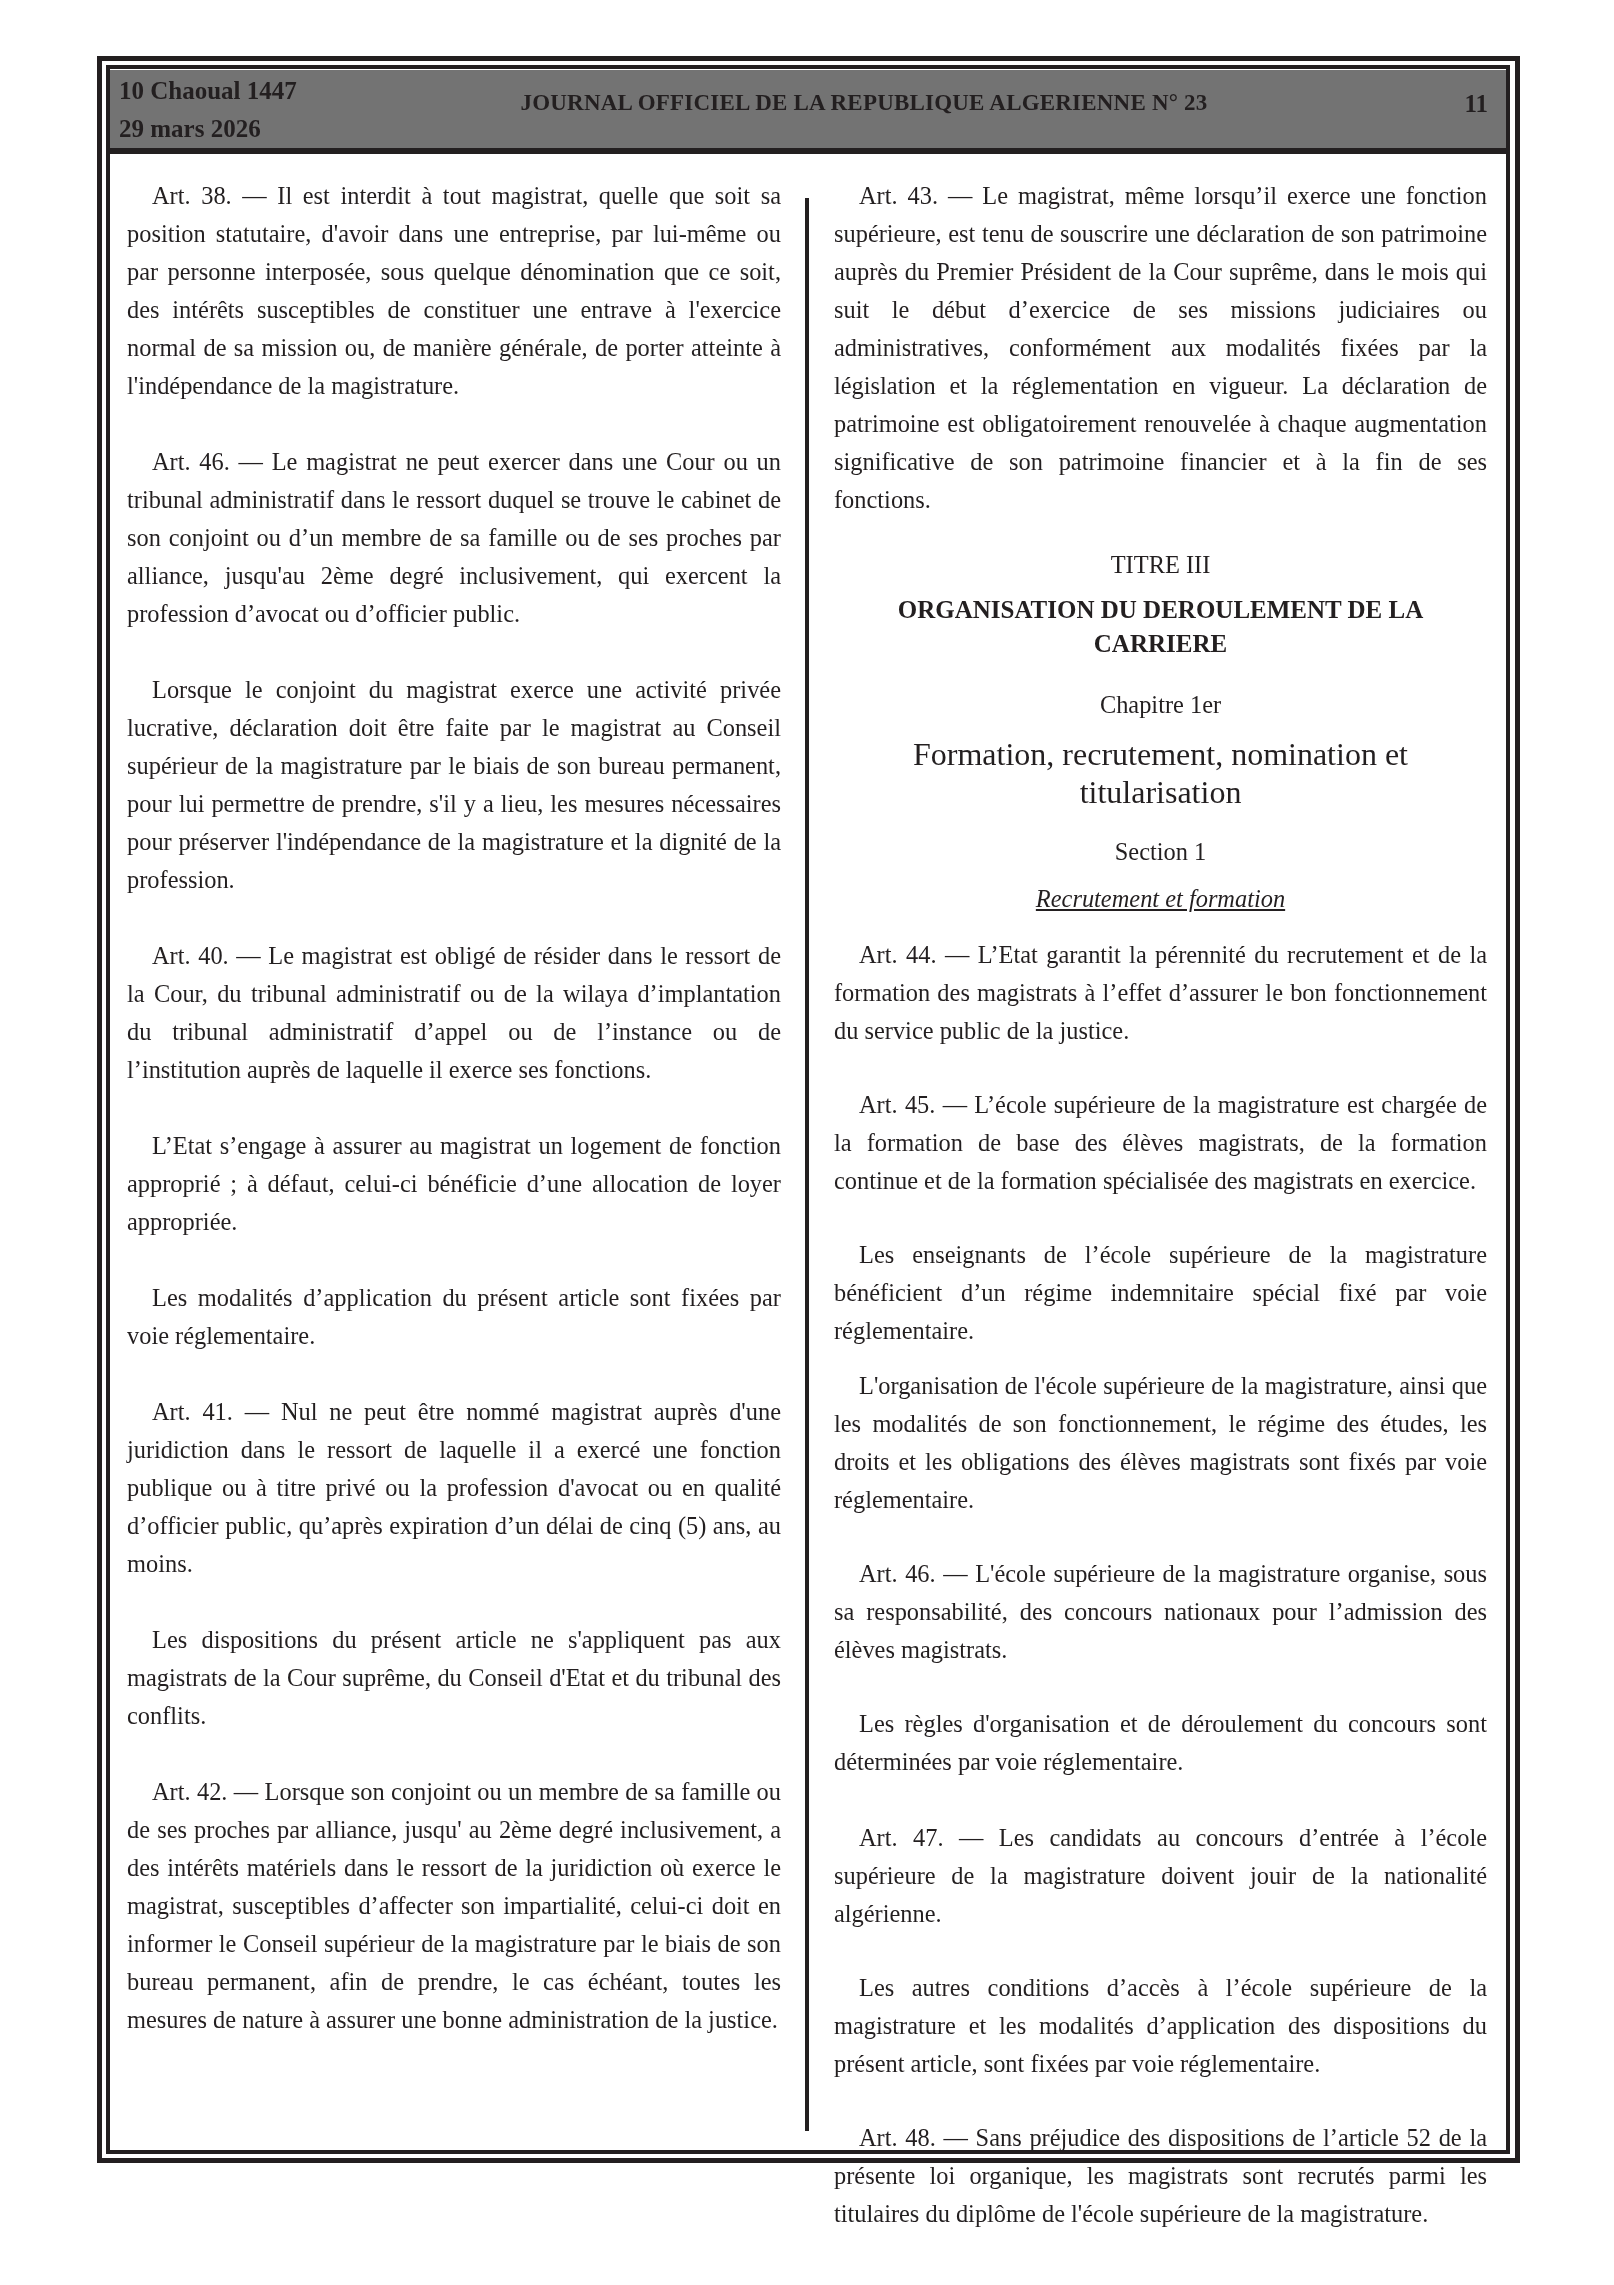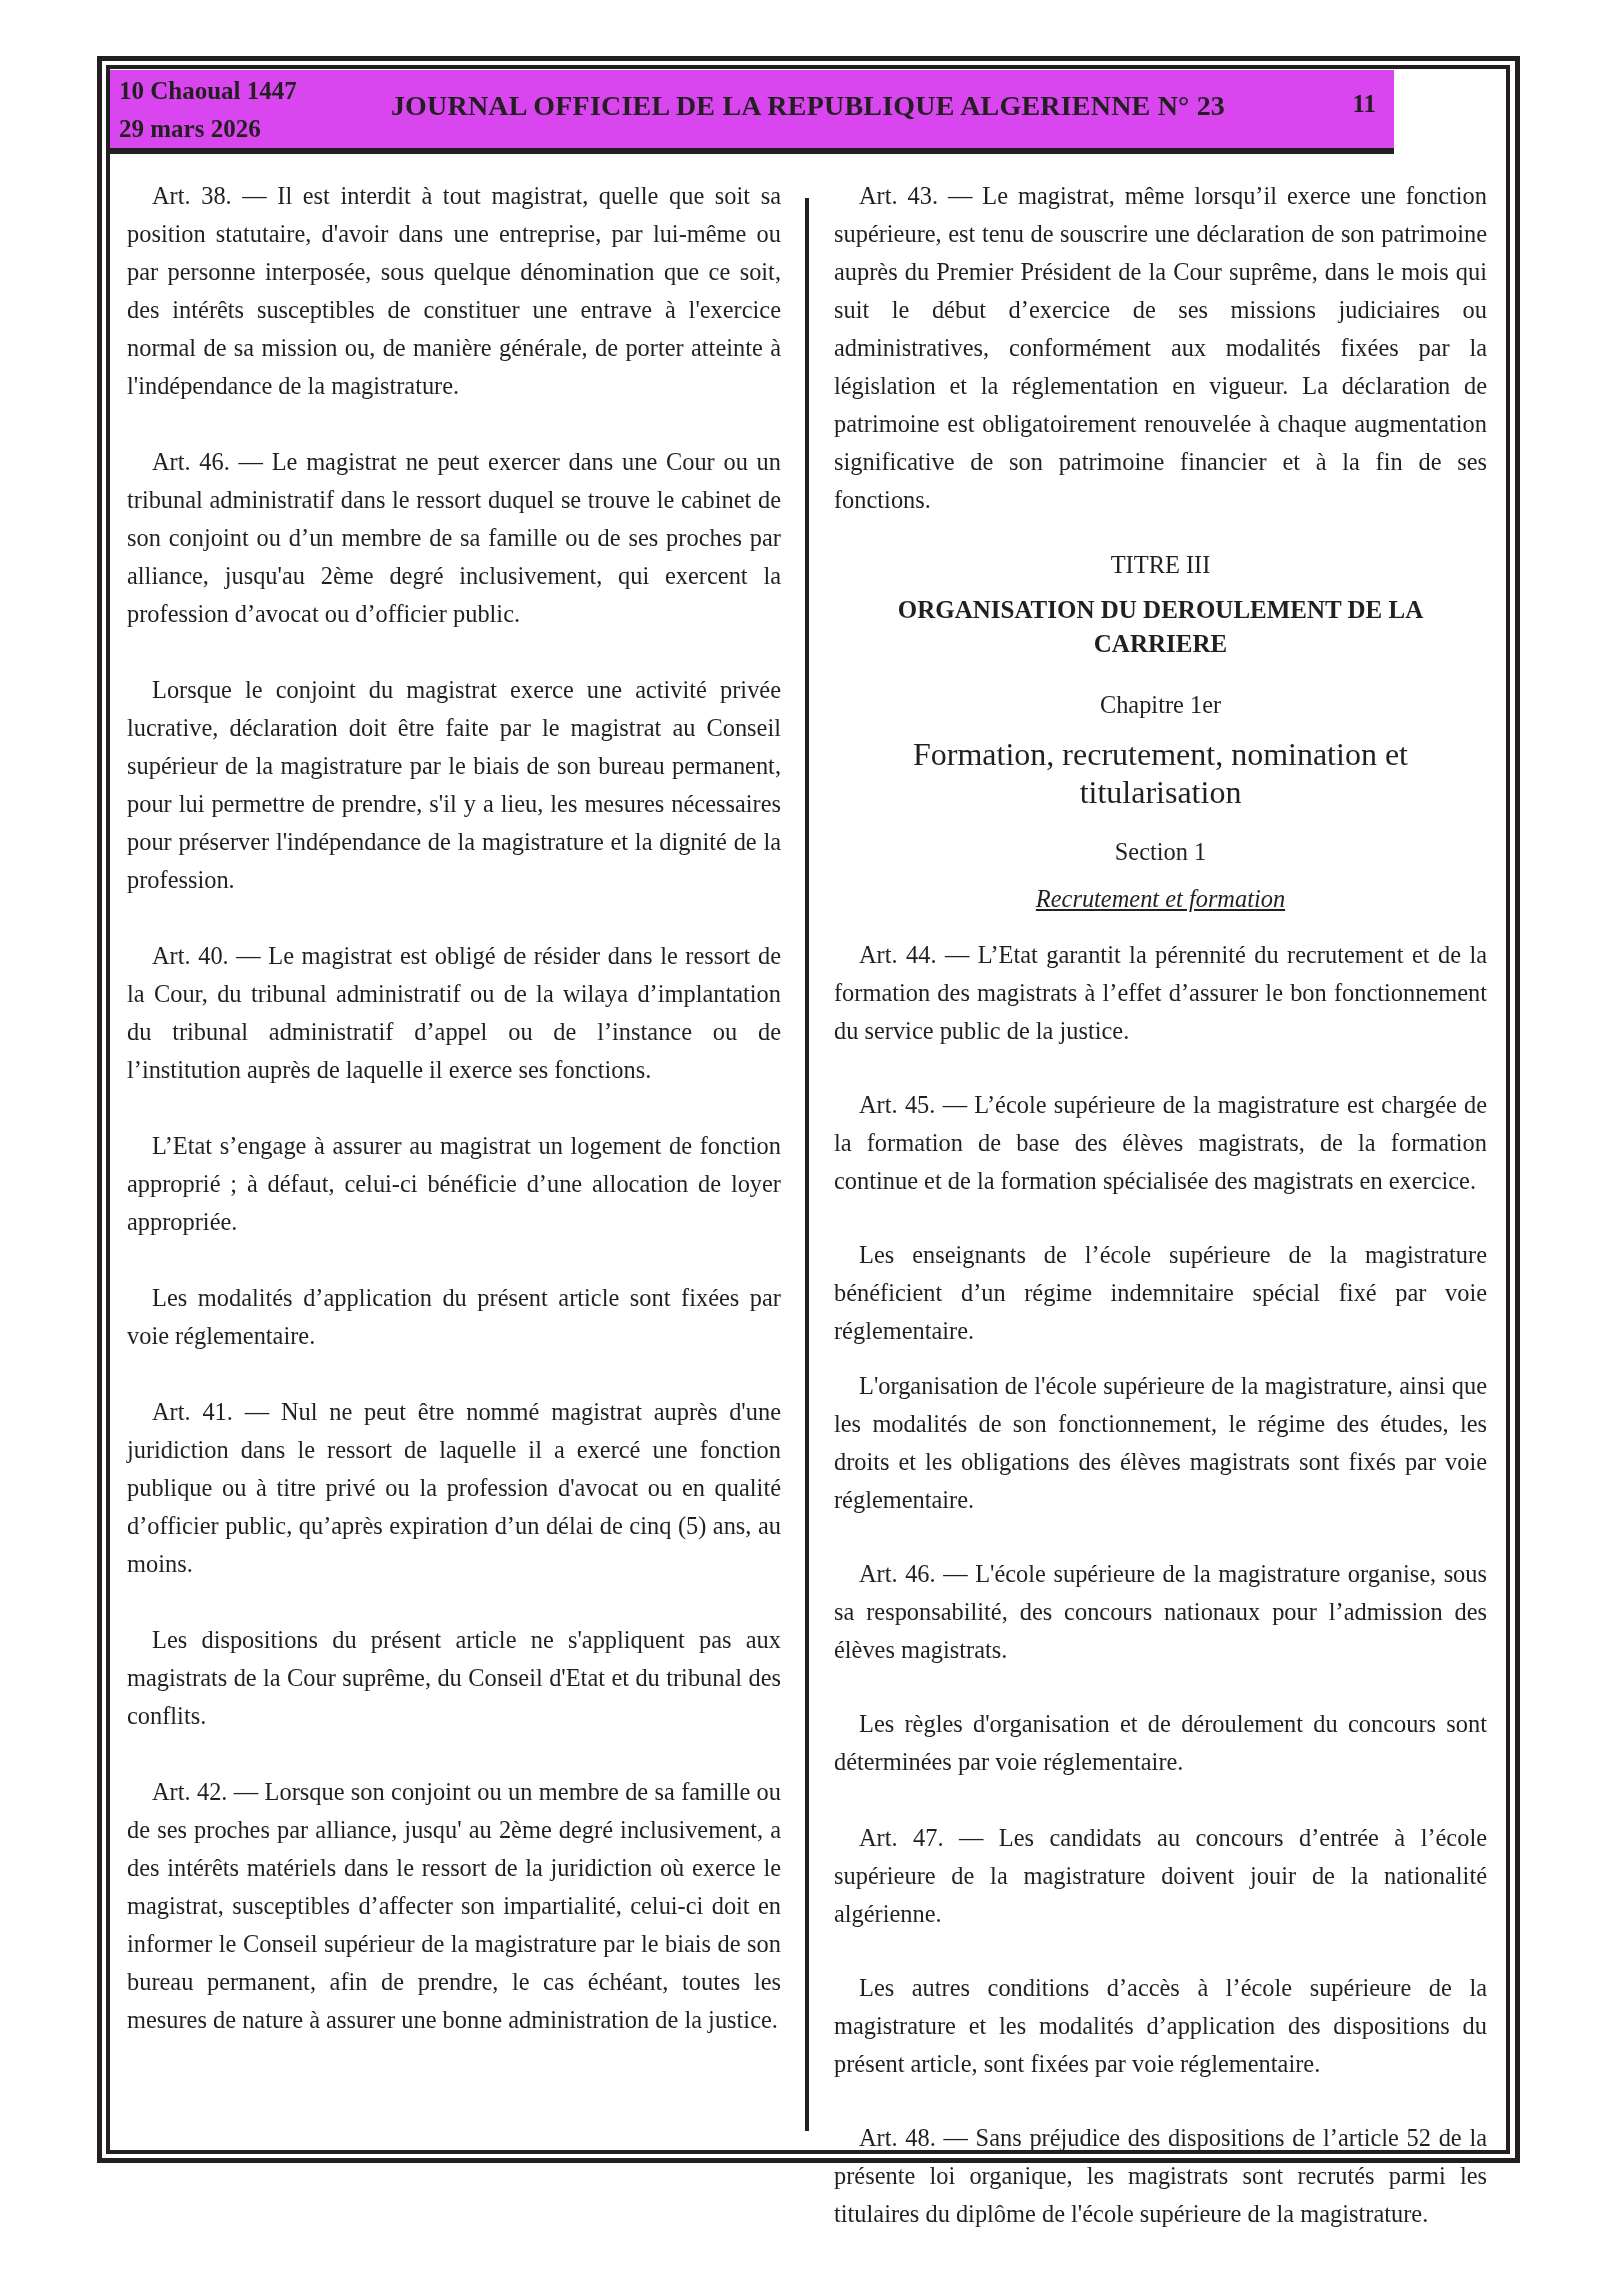--- a/index.html
+++ b/index.html
@@ -2,26 +2,26 @@
 <html style="font-size:14.5px"><head>
 <meta charset="utf-8">
 <style>
   html, body { margin: 0; padding: 0; background: #ffffff; }
   body { width: 1615px; height: 2285px; position: relative; overflow: hidden;
          font-family: "Liberation Serif", "DejaVu Serif", serif; color: #231f20; }
   .outer { position: absolute; left: 97px; top: 56px; width: 1413px; height: 2097px;
            border: 5.4px solid #231f20; }
   .inner { position: absolute; left: 106px; top: 65px; width: 1396px; height: 2081px;
            border: 4.5px solid #231f20; }
-  .header { position: absolute; left: 110px; top: 70px; width: 1284px; height: 78px;
-            background: #d946ef; border-bottom: 6.3px solid #231f20; }
+  .header { position: absolute; left: 110px; top: 70px; width: 1396px; height: 78px;
+            background: #737373; border-bottom: 6.3px solid #231f20; }
   .hdr-date { position: absolute; left: 9px; top: 1.8px; font-weight: bold; font-size: 25px;
               line-height: 38px; }
   .hdr-title { position: absolute; left: 0; width: 100%; top: 20px; text-align: center;
-               font-weight: bold; font-size: 28px; letter-spacing: 0.2px; }
+               font-weight: bold; font-size: 23px; letter-spacing: 0.2px; }
   .hdr-title span { position: relative; left: 56px; }
   .hdr-page { position: absolute; right: 18px; top: 20px; font-weight: bold; font-size: 25px; }
   .divider { position: absolute; left: 805px; top: 198px; width: 3.6px; height: 1933px;
              background: #231f20; }
   .col { position: absolute; top: 177px; font-size: 24.4px; line-height: 38px;
          text-align: justify; }
   .col.left { left: 127px; width: 654px; }
   .col.right { left: 834px; width: 653px; }
   .p { margin: 0 0 38px 0; text-indent: 25px; }
   .center { text-align: center; text-indent: 0; margin: 0; }

